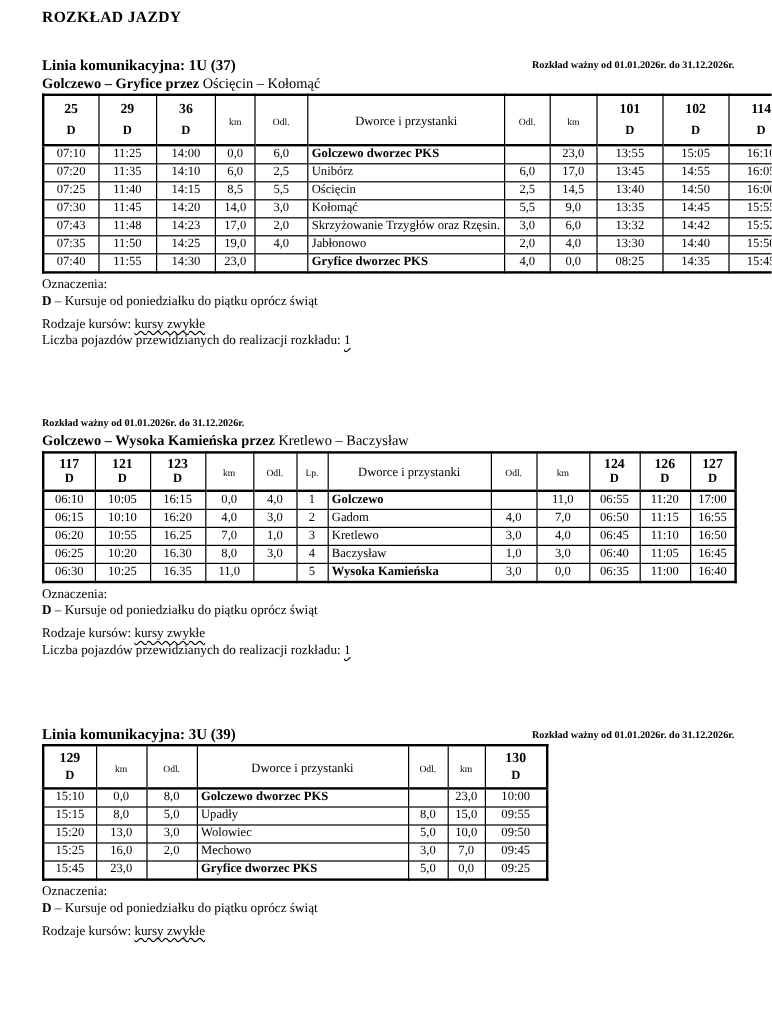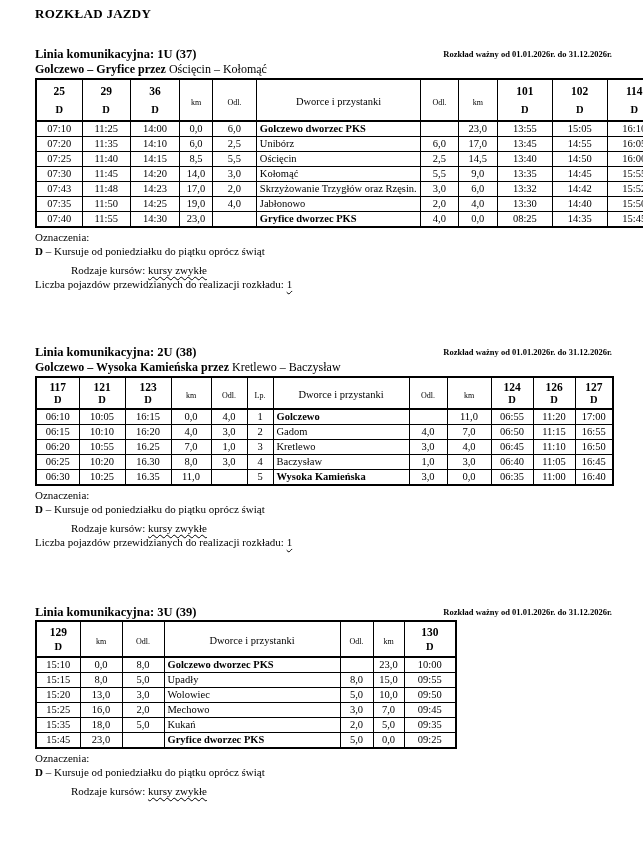--- a/index.html
+++ b/index.html
@@ -87,21 +87,21 @@
   td.num-sm  { text-align: center; font-size: 8.5px; }
   td.station { text-align: left; padding-left: 4px; }
   td.bold    { font-weight: bold; }
 
   .notes {
     margin-top: 2px;
     font-size: 11px;
     line-height: 14px;
   }
   .note-line b { font-weight: bold; }
-  .note-line.spaced { margin-top: 5px; margin-left: 36px; }
+  .note-line.spaced { margin-top: 5px; }
   .wavy {
     text-decoration: underline;
     text-decoration-style: wavy;
     text-decoration-thickness: 1px;
     text-underline-offset: 2px;
   }
 </style>
 </head>
 <body>
 
@@ -260,21 +260,20 @@
     <div class="notes">
       <div class="note-line">Oznaczenia:</div>
       <div class="note-line"><b>D</b><span> – Kursuje od poniedziałku do piątku oprócz świąt</span></div>
       <div class="note-line spaced"><span>Rodzaje kursów:</span> <span class="wavy">kursy zwykłe</span></div>
       <div class="note-line"><span>Liczba pojazdów przewidzianych do realizacji rozkładu:</span> <span class="wavy">1</span></div>
     </div>
   </section>
 
   <section class="section sec-1">
     <div class="sec-head">
-      <span class="line-label">Linia komunikacyjna: 2U (38)</span>
       <span class="validity">Rozkład ważny od 01.01.2026r. do 31.12.2026r.</span>
     </div>
     <div class="route"><span class="route-bold">Golczewo – Wysoka Kamieńska przez</span><span class="route-rest"> Kretlewo – Baczysław</span></div>
     <div class="table-slot">
           <table class="tt" style="width: 577px;">
             <colgroup>
               <col style="width: 43px;">
               <col style="width: 46px;">
               <col style="width: 46px;">
               <col style="width: 40px;">
@@ -467,29 +466,20 @@
               <tr>
                 <td class="time">15:25</td>
                 <td class="num">16,0</td>
                 <td class="num">2,0</td>
                 <td class="station">Mechowo</td>
                 <td class="num">3,0</td>
                 <td class="num">7,0</td>
                 <td class="time">09:45</td>
               </tr>
               <tr>
-                <td class="time">15:35</td>
-                <td class="num">18,0</td>
-                <td class="num">5,0</td>
-                <td class="station">Kukań</td>
-                <td class="num">2,0</td>
-                <td class="num">5,0</td>
-                <td class="time">09:35</td>
-              </tr>
-              <tr>
                 <td class="time">15:45</td>
                 <td class="num">23,0</td>
                 <td class="num"></td>
                 <td class="station bold">Gryfice dworzec PKS</td>
                 <td class="num">5,0</td>
                 <td class="num">0,0</td>
                 <td class="time">09:25</td>
               </tr>
             </tbody>
           </table>

